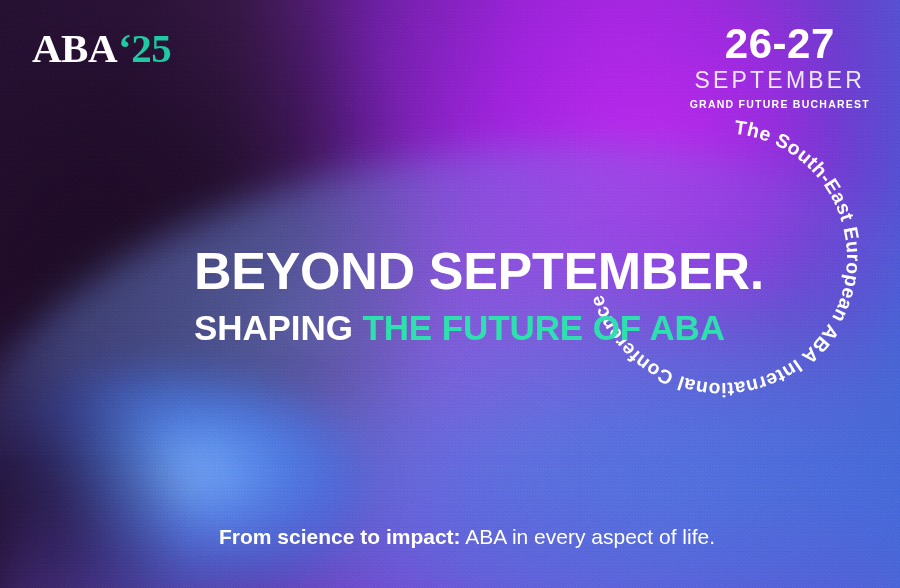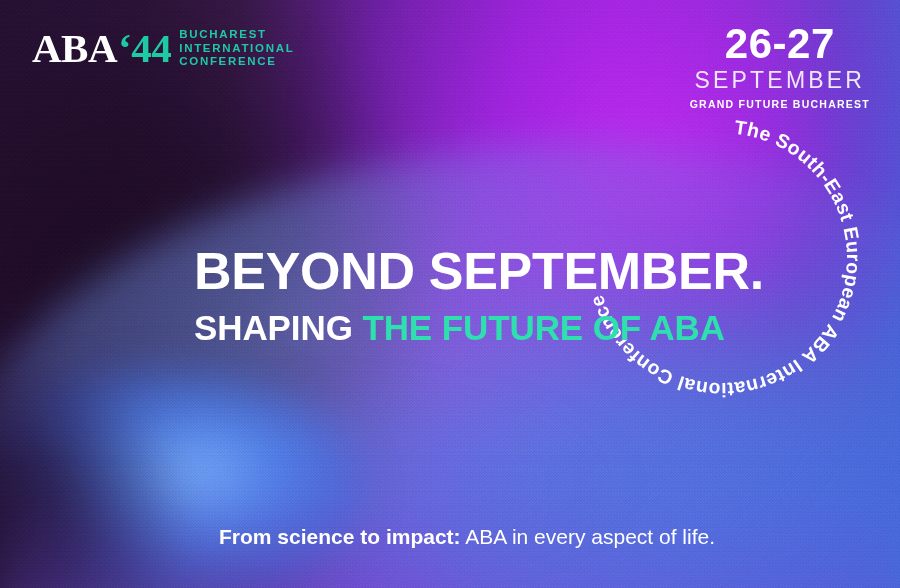--- a/index.html
+++ b/index.html
@@ -326,26 +326,21 @@
   <div class="bg-swoosh"></div>
   <div class="bg-comet-tail"></div>
   <div class="bg-comet"></div>
   <div class="bg-dark-bl"></div>
   <div class="bg-bottom-purple"></div>
   <div class="bg-grain"></div>
   <div class="bg-grain-2"></div>
 
   <div class="logo">
     <span class="logo-aba">ABA</span>
-    <span class="logo-year">‘44</span>
-    <span class="logo-lines">
-      <span>BUCHAREST</span>
-      <span>INTERNATIONAL</span>
-      <span>CONFERENCE</span>
-    </span>
+    <span class="logo-year">‘25</span>
   </div>
 
   <div class="date-block">
     <div class="date-days">26-27</div>
     <div class="date-month">SEPTEMBER</div>
     <div class="date-venue">GRAND FUTURE BUCHAREST</div>
   </div>
 
   <div class="circle-text">
     <svg viewBox="0 0 296 296" aria-hidden="true">

